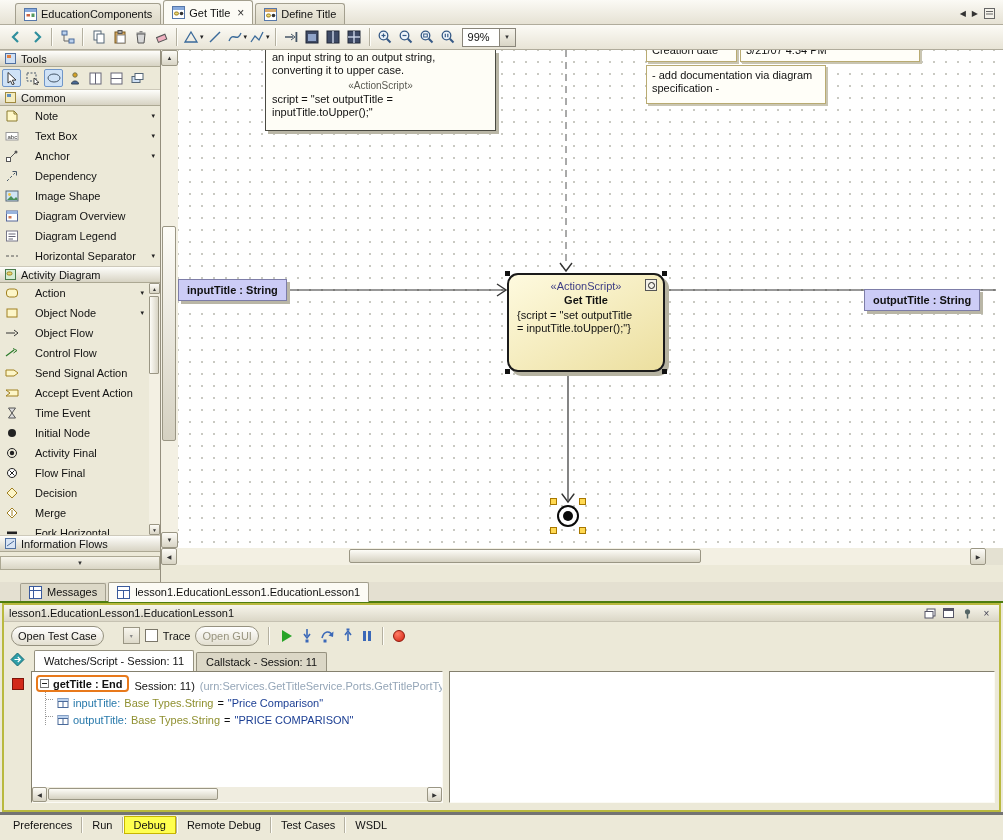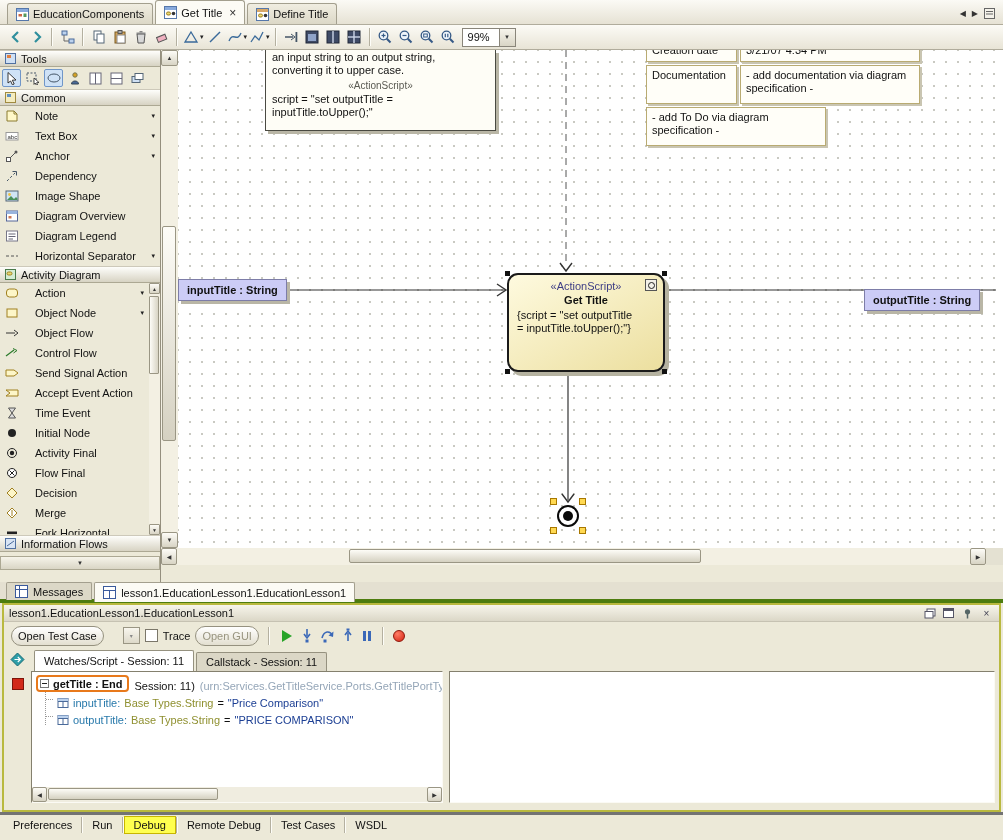--- a/index.html
+++ b/index.html
@@ -1,20 +1,20 @@
 <!DOCTYPE html>
 <html><head>
 <meta charset="utf-8">
 <style>
 *{margin:0;padding:0;box-sizing:border-box}
 body{width:1003px;height:840px;font-family:"Liberation Sans",sans-serif;font-size:11px;color:#111;background:#ece9d8;position:relative;overflow:hidden}
 svg{display:block}
 .micon{display:inline-flex;align-items:center;justify-content:center;flex:none}
 
-.tabbar{position:absolute;left:0;top:0;width:100%;height:25px;background:linear-gradient(#fbfaf5,#e6e2d4);border-bottom:1px solid #b0ac9c;display:flex;align-items:flex-end;padding-left:7px}
+.tabbar{position:absolute;left:0;top:0;width:100%;height:25px;background:linear-gradient(#fbfaf5,#e6e2d4);border-bottom:1px solid #b0ac9c;display:flex;align-items:flex-end;padding-left:15px}
 .doc-tab{display:flex;align-items:center;gap:4px;height:21px;padding:0 8px;border:1px solid #a39f8e;border-bottom:none;border-radius:3px 3px 0 0;background:linear-gradient(#f0ede1,#dcd8c7);margin-right:2px;white-space:nowrap}
 .doc-tab.active{background:#fcfbf5;height:24px}
 .tab-close{font-size:12px;line-height:10px;color:#333;margin-left:3px}
 .tabbar-right{margin-left:auto;display:flex;align-items:center;gap:6px;padding:0 8px 5px 0;font-size:8px;color:#333}
 
 .toolbar{position:absolute;left:0;top:25px;width:100%;height:25px;background:linear-gradient(#fcfbf6,#e8e4d6);border-bottom:1px solid #b0ac9c;display:flex;align-items:center;padding:4px 5px}
 .tbtn{height:21px;min-width:21px;padding:0 1px;display:flex;align-items:center;justify-content:center;border-radius:2px}
 .tsep{width:2px;height:18px;border-left:1px solid #b4b0a0;border-right:1px solid #fdfdf8;margin:0 4px}
 .caret{font-size:7px;color:#222;margin-left:1px}
 .zoom-combo{display:flex;align-items:stretch;border:1px solid #89857a;background:#fff;height:19px;margin-left:3px}
@@ -72,21 +72,21 @@
 .bhv{position:absolute;top:4px;right:6px;width:12px;height:12px;border:1px solid #555;background:#f2f0e8;display:flex;align-items:center;justify-content:center}
 .bhv::before{content:"";width:5px;height:5px;border:1.5px solid #222;border-radius:50%}
 .ahandle{position:absolute;width:5px;height:5px;background:#111}
 .a-tl{left:-4px;top:-4px}.a-tr{right:-4px;top:-4px}.a-bl{left:-4px;bottom:-4px}.a-br{right:-4px;bottom:-4px}
 .final-wrap{position:absolute;left:372px;top:448px;width:36px;height:36px}
 .final-node{position:absolute;left:7px;top:7px;width:22px;height:22px;border:2px solid #0a0a0a;border-radius:50%;background:#fff;display:flex;align-items:center;justify-content:center}
 .final-node::before{content:"";width:10px;height:10px;border-radius:50%;background:#0a0a0a}
 .fhandle{position:absolute;width:7px;height:7px;background:#ffd952;border:1px solid #a87800}
 .f-tl{left:0;top:0}.f-tr{right:0;top:0}.f-bl{left:0;bottom:0}.f-br{right:0;bottom:0}
 
-.bottom-tabs{position:absolute;left:0;top:582px;width:100%;height:21px;background:#e4e0d1;border-bottom:4px solid #4d7c0f;display:flex;align-items:flex-start;padding-left:6px}
+.bottom-tabs{position:absolute;left:0;top:582px;width:100%;height:21px;background:#e4e0d1;border-bottom:2px solid #4d7c0f;display:flex;align-items:center;padding-left:20px}
 .btab{display:flex;align-items:center;gap:5px;height:18px;padding:0 8px;border:1px solid #a39f8e;border-bottom:none;border-radius:2px 2px 0 0;background:#dcd8c7;margin-right:2px;white-space:nowrap}
 .btab.active{background:#fcfbf5;height:20px}
 
 .debug-panel{position:absolute;left:2px;top:603px;width:999px;height:209px;border:2px solid #b9b93f;background:#ece9d8}
 .dp-header{height:17px;display:flex;align-items:center;gap:4px;padding:0 5px;background:linear-gradient(#f7f5eb,#dbd7c7);border-bottom:1px solid #c6c2b2}
 .dp-hbtns{margin-left:auto;display:flex;align-items:center;gap:4px}
 .hic{width:15px;height:13px;display:flex;align-items:center;justify-content:center;font-size:10px;color:#445}
 .dp-toolbar{height:27px;display:flex;align-items:center;gap:5px;padding:0 7px}
 .pbtn{height:20px;padding:0 6px;display:flex;align-items:center;border:1px solid #95917f;border-radius:10px;background:linear-gradient(#ffffff,#e3dfd0)}
 .pbtn.disabled{color:#98947f}
@@ -631,25 +631,23 @@
         <div>script = "set outputTitle =</div>
         <div>inputTitle.toUpper();"</div>
       </div>
 
       <div class="info-table">
         <div class="it-row r1">
           <div class="it-cell it-label">Creation date</div>
           <div class="it-cell it-value">3/21/07 4:34 PM</div>
         </div>
         <div class="it-row r3">
-          <div class="it-cell it-label">Documentation</div>
           <div class="it-cell it-value">- add documentation via diagram specification -</div>
         </div>
         <div class="it-row r4">
-          <div class="it-cell it-value">- add To Do via diagram specification -</div>
         </div>
       </div>
 
       <div class="pin-label pin-input">inputTitle : String</div>
       <div class="pin-label pin-output">outputTitle : String</div>
 
       <div class="action-node">
         <span class="ahandle a-tl"></span>
         <span class="ahandle a-tr"></span>
         <span class="ahandle a-bl"></span>

